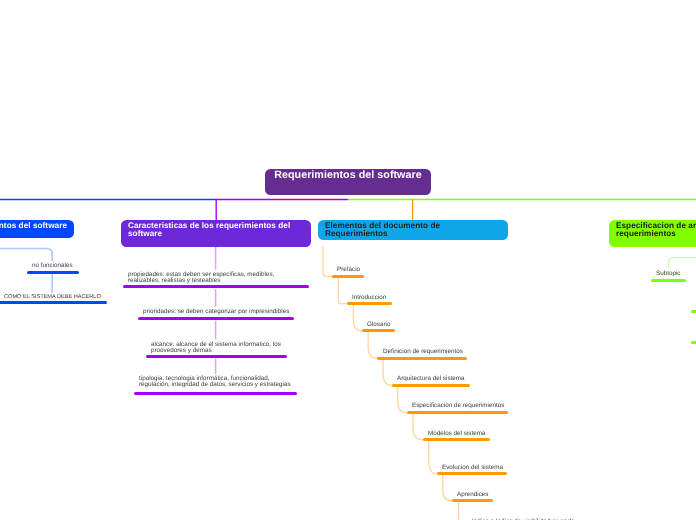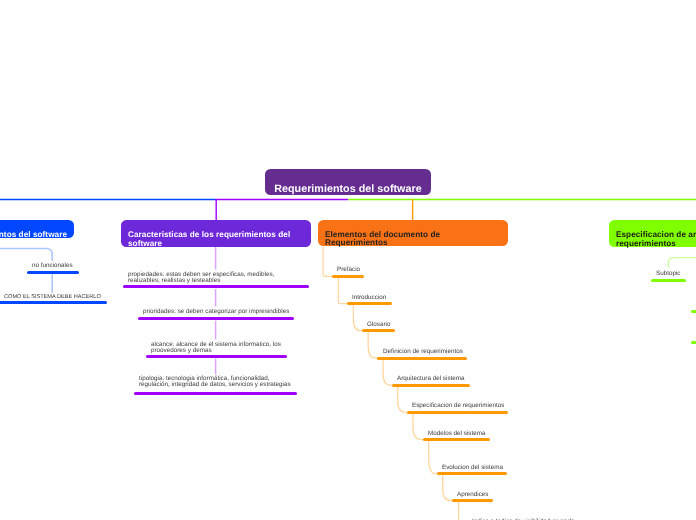--- a/index.html
+++ b/index.html
@@ -4,21 +4,21 @@
 <title>Requerimientos del software</title>
 <style>
   html,body{margin:0;padding:0;background:#fff;}
   body{width:696px;height:520px;overflow:hidden;font-family:"Liberation Sans",sans-serif;
        -webkit-font-smoothing:antialiased;}
   #canvas{position:relative;width:696px;height:520px;overflow:hidden;background:#fff;}
   .node,.sub-label{-webkit-font-smoothing:antialiased;text-rendering:geometricPrecision;
     will-change:transform;transform:translateZ(0);}
   svg#links{position:absolute;left:0;top:0;width:696px;height:520px;pointer-events:none;}
   .node{position:absolute;border-radius:5.5px;box-sizing:border-box;display:flex;
-        align-items:flex-end;}
+        align-items:flex-start;}
   .node .txt{display:block;}
   .root{font-weight:bold;font-size:10.7px;color:#ffffff;letter-spacing:.05px;}
   .branch{font-weight:bold;font-size:8.2px;line-height:8.55px;letter-spacing:.05px;}
   .branch .txt{position:relative;top:1.6px;}
   .sub-label{position:absolute;white-space:pre;font-size:6.3px;color:#3a3a3a;
              line-height:5.9px;}
   .sub-ul{position:absolute;height:3px;border-radius:1.6px;}
 </style>
 </head>
 <body>
@@ -63,21 +63,21 @@
       <div class="sub-label" style="left: 128.2px; top: 271.7px;">propiedades: estas deben ser especificas, medibles,
 realizables, realistas y testeables</div>
       <div class="sub-ul" style="left: 137.8px; top: 316.9px; width: 156.4px; background: rgb(160, 0, 255);"></div>
       <div class="sub-label" style="left: 143.1px; top: 308.7px;">prioridades: se deben categorizar por impresindibles</div>
       <div class="sub-ul" style="left: 145.5px; top: 354.8px; width: 141px; background: rgb(160, 0, 255);"></div>
       <div class="sub-label" style="left: 150.5px; top: 341.5px;">alcance: alcance de el sistema informatico, los
 proovedores y demas</div>
       <div class="sub-ul" style="left: 133.9px; top: 392.3px; width: 162.9px; background: rgb(160, 0, 255);"></div>
       <div class="sub-label" style="left: 139px; top: 376.3px;">tipologia: tecnologia informática, funcionalidad,
 regulación, integridad de datos, servicios y estrategias</div>
-      <div class="node branch" style="left: 318.1px; top: 220.2px; width: 189.9px; height: 26px; background: #f97316; color: rgb(34, 34, 34); padding: 0px 7px;">
+      <div class="node branch" style="left: 318.1px; top: 220.2px; width: 189.9px; height: 20px; background: #0ea5e9; color: rgb(34, 34, 34); padding: 0px 7px;">
         <span class="txt">Elementos del documento de Requerimientos</span>
       </div>
       <div class="sub-ul" style="left: 332.2px; top: 274.9px; width: 32.3px; background: rgb(255, 153, 0);"></div>
       <div class="sub-label" style="left: 337.2px; top: 267.4px;">Prefacio</div>
       <div class="sub-ul" style="left: 347.2px; top: 302.1px; width: 45px; background: rgb(255, 153, 0);"></div>
       <div class="sub-label" style="left: 352px; top: 294.6px;">Introduccion</div>
       <div class="sub-ul" style="left: 362px; top: 329.3px; width: 33.2px; background: rgb(255, 153, 0);"></div>
       <div class="sub-label" style="left: 367px; top: 321.8px;">Glosario</div>
       <div class="sub-ul" style="left: 376.9px; top: 356.5px; width: 90.6px; background: rgb(255, 153, 0);"></div>
       <div class="sub-label" style="left: 382.5px; top: 349px;">Definicion de requerimientos</div>

